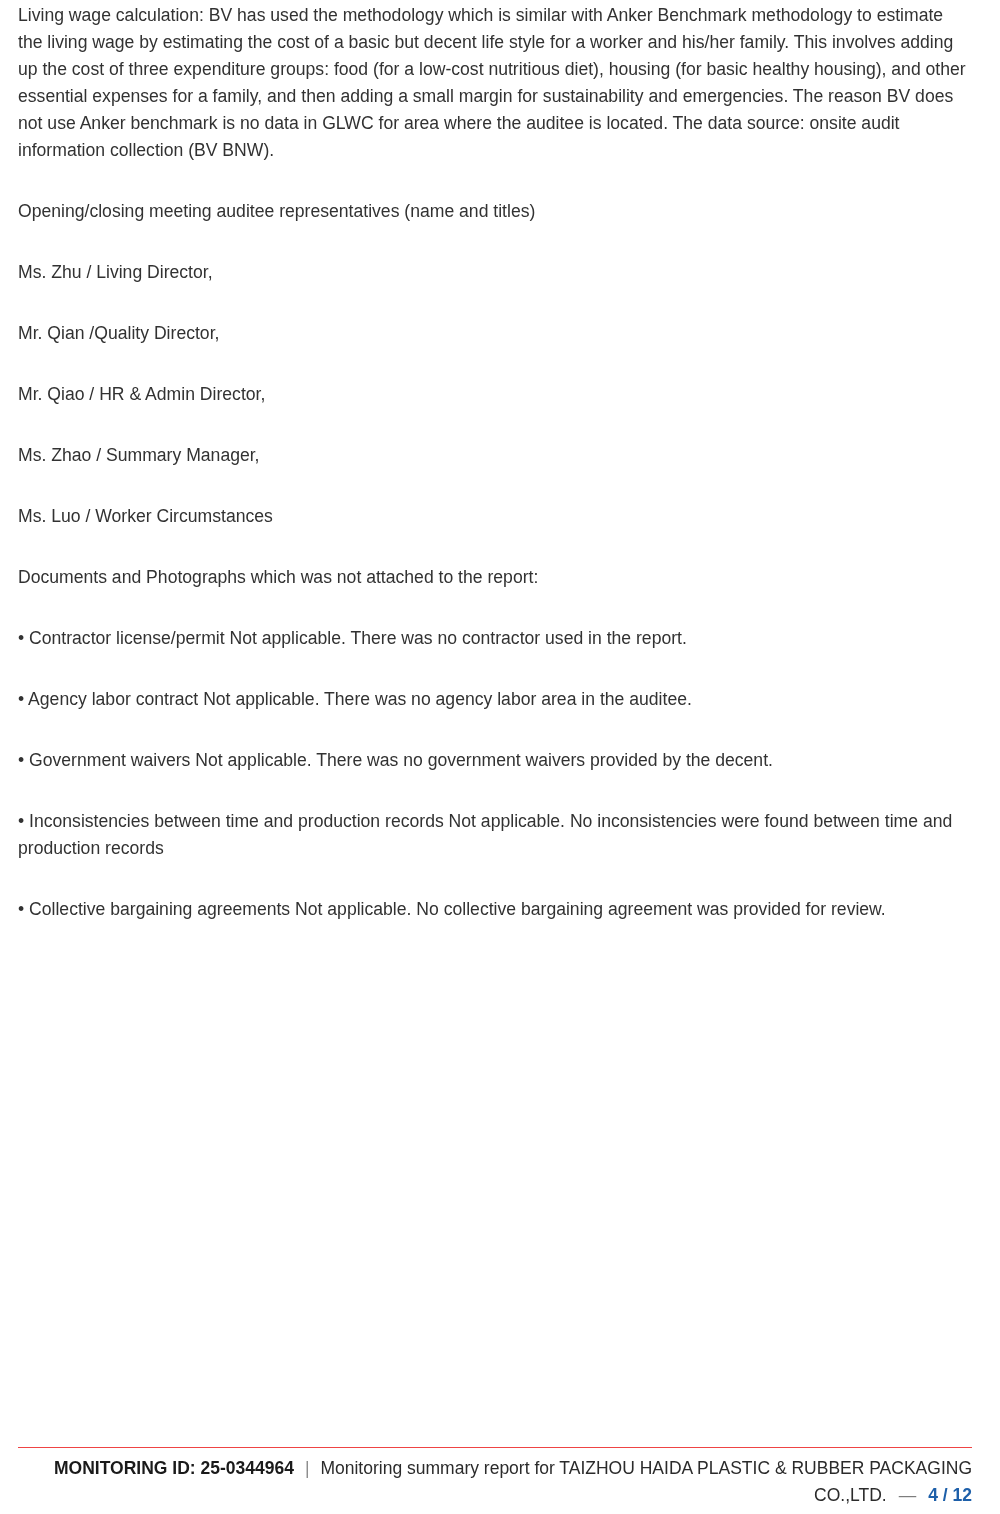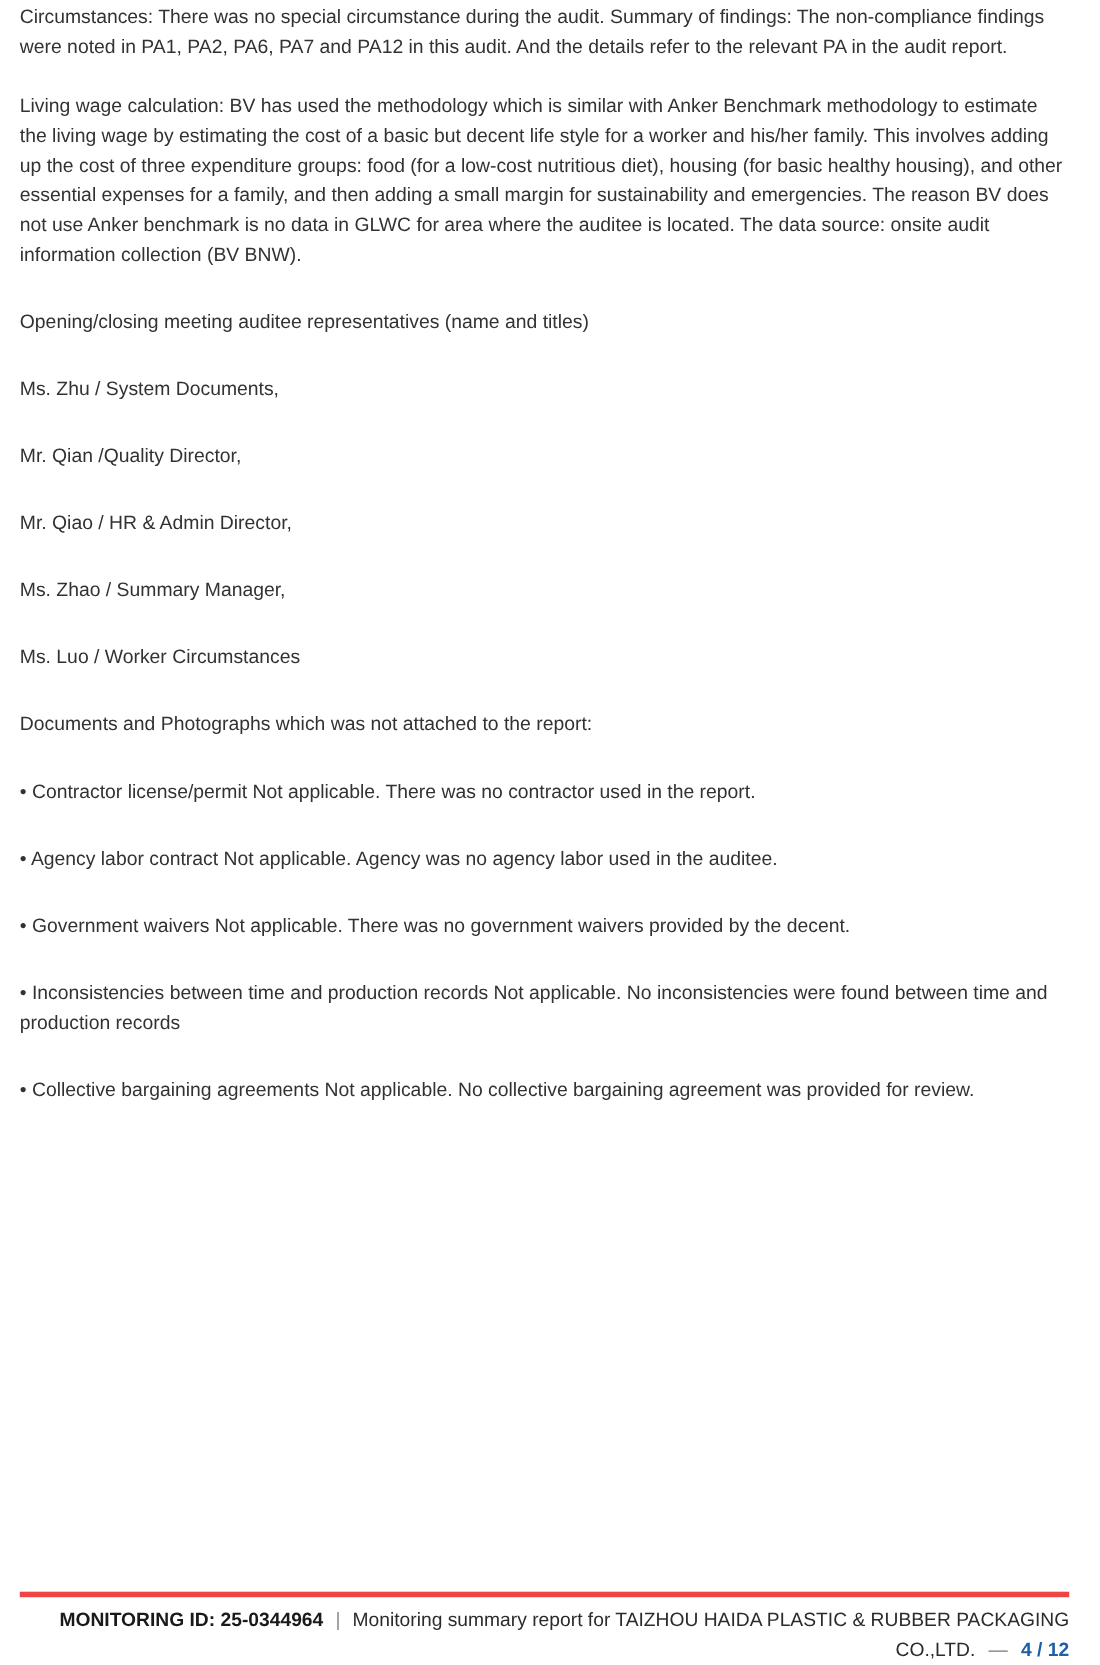--- a/index.html
+++ b/index.html
@@ -32,21 +32,21 @@
   }
   .line {
     min-height: 27px;
     margin-top: 34px;
   }
   .footer {
     position: absolute;
     top: 1447px;
     left: 18px;
     width: 954px;
-    border-top: 5px solid #ef4444;
+    border-top: 1px solid #ef4444;
     padding-top: 7px;
     text-align: right;
     color: #212121;
     font-size: 17.5px;
     line-height: 27px;
   }
   .monitoring-id {
     font-weight: bold;
     color: #1a1a1a;
   }
@@ -64,37 +64,36 @@
   .page-num {
     color: #1d5fa9;
     font-weight: bold;
   }
 </style>
 </head>
 <body>
 
 <div class="content">
 
-  <div class="block">Circumstances: There was no special circumstance during the audit. Summary of findings: The non-compliance findings were noted in PA1, PA2, PA6, PA7 and PA12 in this audit. And the details refer to the relevant PA in the audit report.</div>
 
   <div class="block">Living wage calculation: BV has used the methodology which is similar with Anker Benchmark methodology to estimate the living wage by estimating the cost of a basic but decent life style for a worker and his/her family. This involves adding up the cost of three expenditure groups: food (for a low-cost nutritious diet), housing (for basic healthy housing), and other essential expenses for a family, and then adding a small margin for sustainability and emergencies. The reason BV does not use Anker benchmark is no data in GLWC for area where the auditee is located. The data source: onsite audit information collection (BV BNW).</div>
 
   <div class="block">
     <div class="line">Opening/closing meeting auditee representatives (name and titles)</div>
-    <div class="line">Ms. Zhu / System Documents,</div>
+    <div class="line">Ms. Zhu / Living Director,</div>
     <div class="line">Mr. Qian /Quality Director,</div>
     <div class="line">Mr. Qiao / HR &amp; Admin Director,</div>
     <div class="line">Ms. Zhao / Summary Manager,</div>
     <div class="line">Ms. Luo / Worker Circumstances</div>
   </div>
 
   <div class="block">
     <div class="line">Documents and Photographs which was not attached to the report:</div>
     <div class="line">• Contractor license/permit Not applicable. There was no contractor used in the report.</div>
-    <div class="line">• Agency labor contract Not applicable. Agency was no agency labor used in the auditee.</div>
+    <div class="line">• Agency labor contract Not applicable. There was no agency labor area in the auditee.</div>
     <div class="line">• Government waivers Not applicable. There was no government waivers provided by the decent.</div>
     <div class="line">• Inconsistencies between time and production records Not applicable. No inconsistencies were found between time and production records</div>
     <div class="line">• Collective bargaining agreements Not applicable. No collective bargaining agreement was provided for review.</div>
   </div>
 
 </div>
 
 <div class="footer"><span class="monitoring-id">MONITORING ID: 25-0344964</span><span class="sep">|</span><span class="report-title">Monitoring summary report for TAIZHOU HAIDA PLASTIC &amp; RUBBER PACKAGING CO.,LTD.</span><span class="dash">—</span><span class="page-num">4 / 12</span></div>
 
 </body></html>

